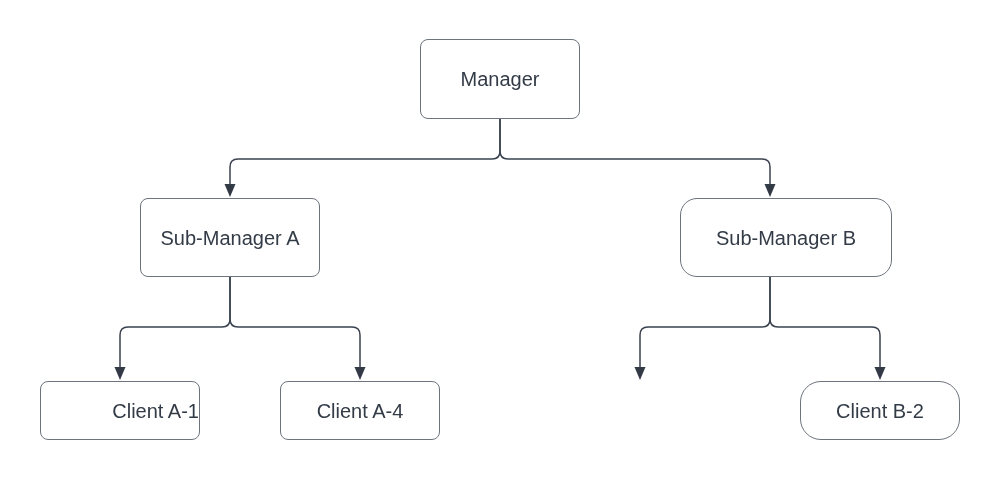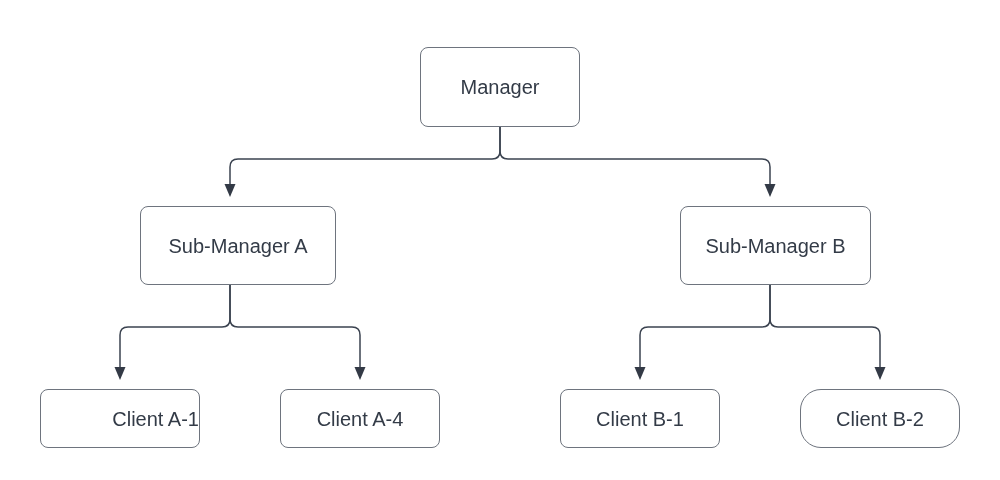--- a/index.html
+++ b/index.html
@@ -34,25 +34,24 @@
     border: 1px solid #6e747e;
     border-radius: 8px;
     display: flex;
     align-items: center;
     justify-content: center;
     color: #333b47;
     font-size: 20px;
     line-height: 1.2;
     text-align: center;
     white-space: nowrap;
-    margin-top: 8px;
   }
   .node-manager   { left: 420px; top: 39px;  width: 160px; height: 80px; }
-  .node-sub-a     { left: 140px; top: 198px; width: 196px; height: 79px; }
-  .node-sub-b     { left: 680px; top: 198px; width: 191px; height: 79px; }
+  .node-sub-a     { left: 140px; top: 198px; width: 180px; height: 79px; }
+  .node-sub-b     { left: 680px; top: 198px; width: 212px; height: 79px; border-radius: 17px; }
   .node-client-a1 { left: 40px;  top: 381px; width: 160px; height: 59px; justify-content: flex-end; }
   .node-client-a2 { left: 280px; top: 381px; width: 160px; height: 59px; }
   .node-client-b1 { left: 560px; top: 381px; width: 160px; height: 59px; }
   .node-client-b2 { left: 800px; top: 381px; width: 160px; height: 59px; border-radius: 21px; }
 </style>
 </head>
 <body>
 
 <div class="canvas">
 
@@ -90,21 +89,18 @@
   </div>
 
   <div class="node node-client-a1">
     <span>Client A-1</span>
   </div>
 
   <div class="node node-client-a2">
     <span>Client A-4</span>
   </div>
 
-  <div class="node node-client-b1">
-    <span>Client B-1</span>
-  </div>
 
   <div class="node node-client-b2">
     <span>Client B-2</span>
   </div>
 
 </div>
 
 </body></html>

